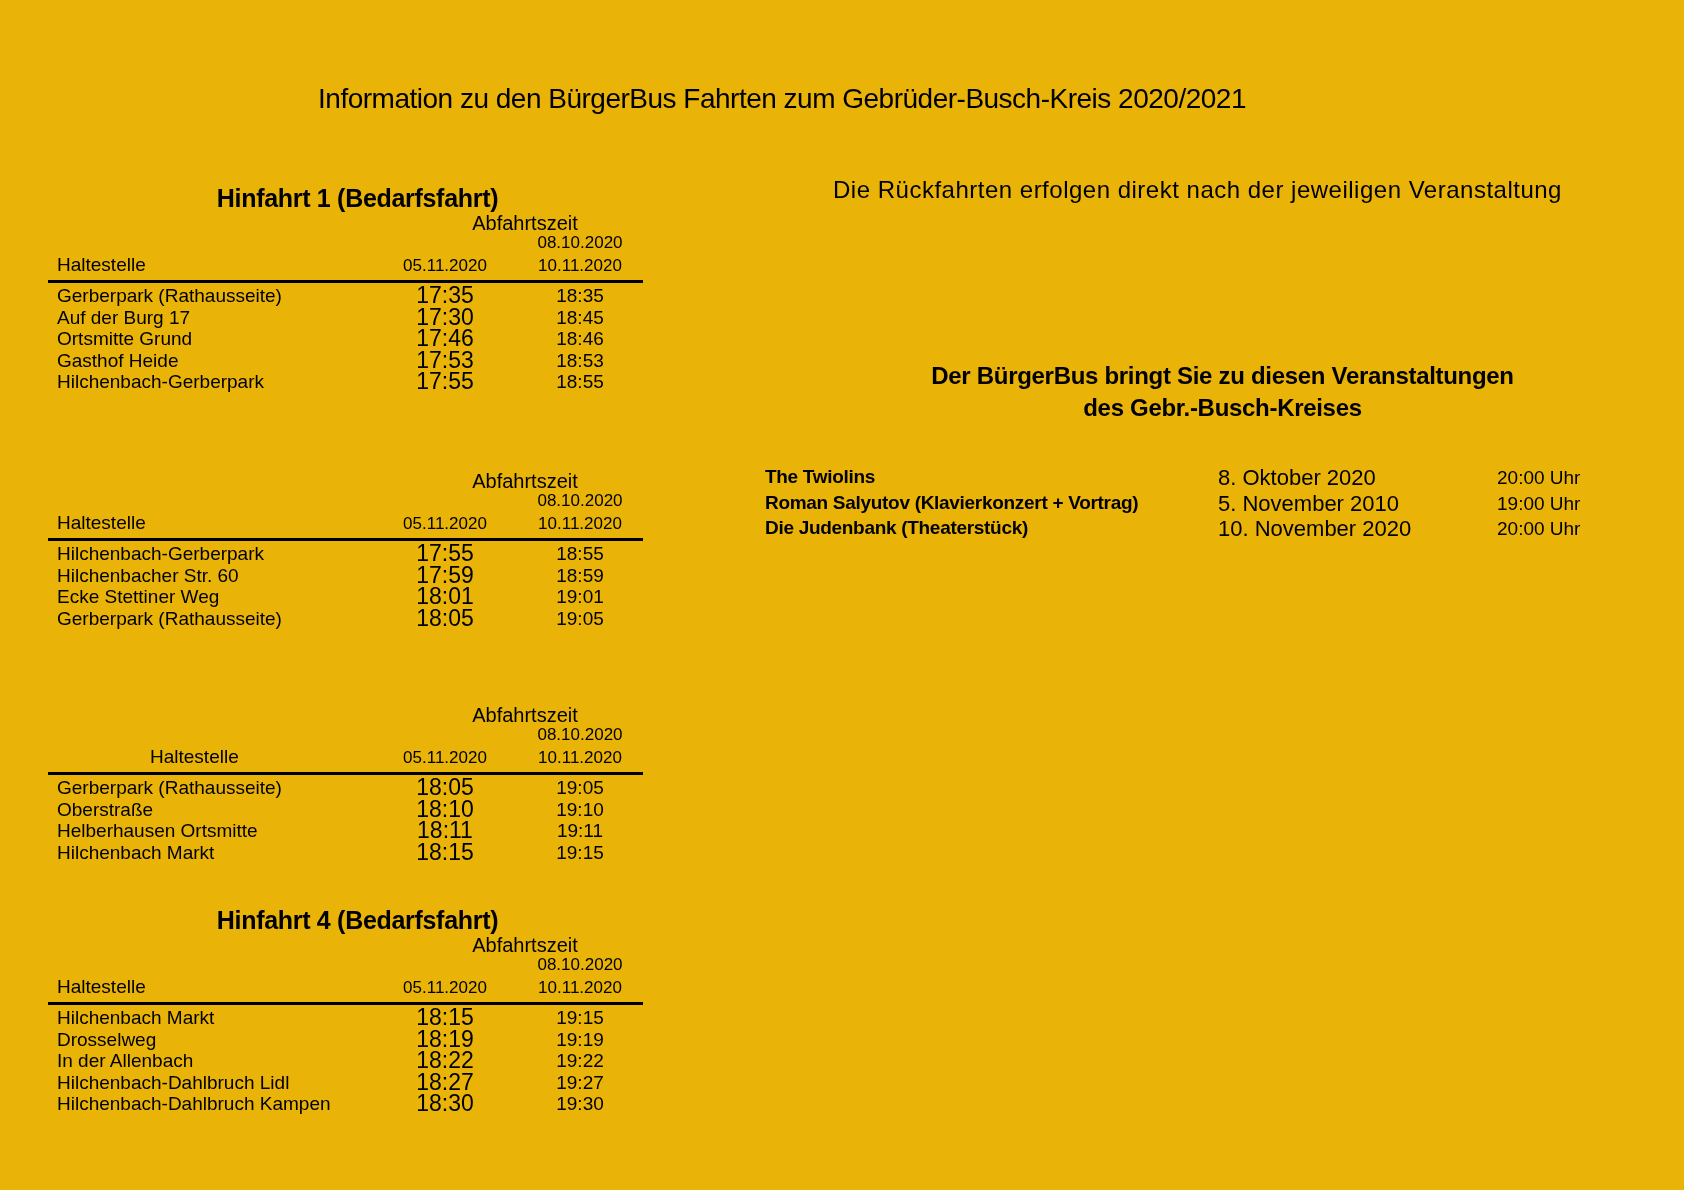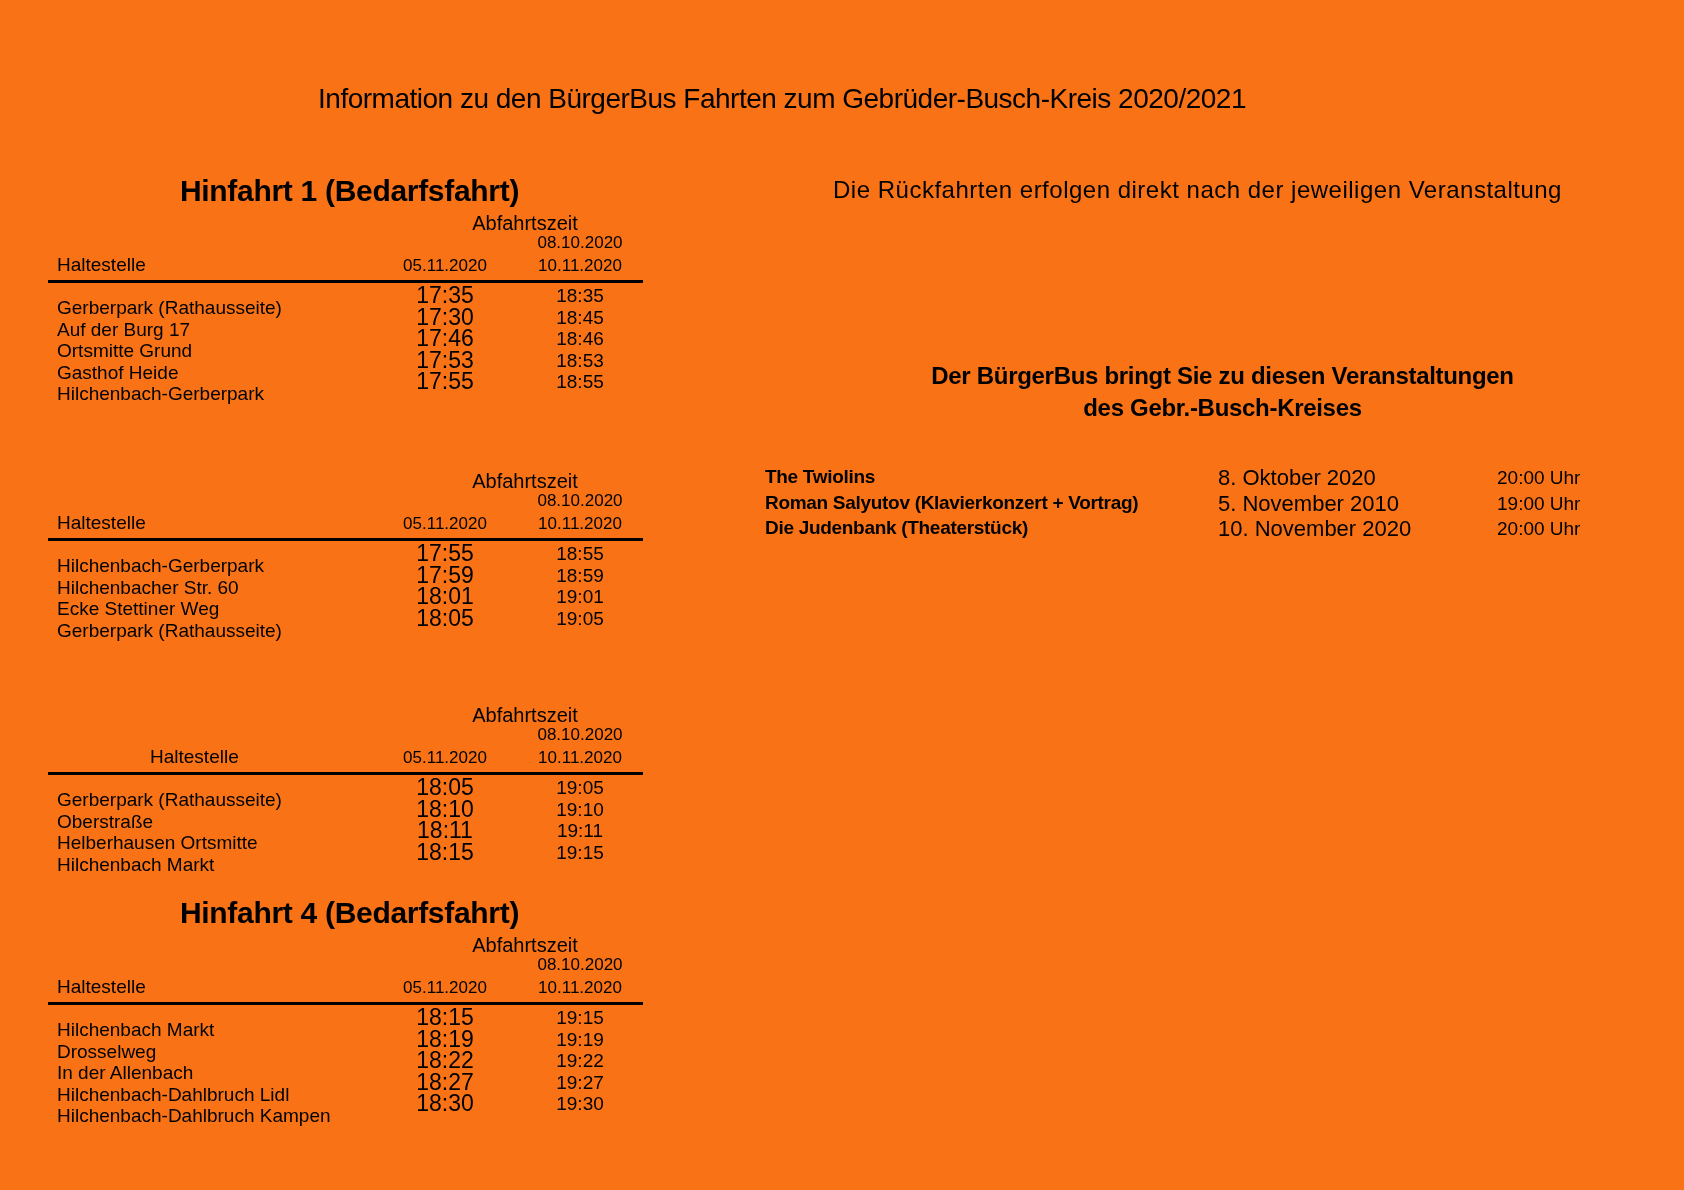--- a/index.html
+++ b/index.html
@@ -1,46 +1,46 @@
 <!DOCTYPE html>
 <html><head>
 <meta charset="utf-8">
 <style>
   html,body{margin:0;padding:0;background:#fff;}
   #page{
     position:relative;
     width:1684px;height:1190px;
-    background:#f97316;
+    background:#eab308;
     font-family:"Liberation Sans",sans-serif;
     color:#000;
     overflow:hidden;
   }
   
   .doc-title{
     position:absolute;top:84px;left:282px;width:1000px;
     font-size:28px;line-height:30px;font-weight:400;
     letter-spacing:-0.5px;text-align:center;white-space:nowrap;
   }
   
   .timetable{position:absolute;left:48px;width:595px;height:235px;}
   .timetable h2{
-    position:absolute;top:0;left:0;width:100%;margin:4px;
-    font-size:30px;line-height:27px;font-weight:700;text-align:center;
+    position:absolute;top:0;left:0;width:100%;margin:12px;
+    font-size:25px;line-height:27px;font-weight:700;text-align:center;
     letter-spacing:-0.3px;white-space:nowrap;
   }
   .h-group{position:absolute;top:39px;left:352px;width:250px;font-size:20px;line-height:22px;text-align:center;}
   .h-d2a  {position:absolute;top:60px;left:472px;width:120px;font-size:17px;line-height:20px;text-align:center;}
   .h-stop {position:absolute;top:81px;left:9px;  font-size:19px;line-height:22px;}
   .stop-centered .h-stop{left:102px;}
   .h-d1   {position:absolute;top:83px;left:347px;width:100px;font-size:17px;line-height:20px;text-align:center;}
   .h-d2b  {position:absolute;top:83px;left:472px;width:120px;font-size:17px;line-height:20px;text-align:center;}
   .head-rule{position:absolute;top:107px;left:0;width:100%;height:3px;background:#000;}
   .tbody{position:absolute;top:112px;left:0;width:100%;}
   .trow{position:relative;height:21.5px;}
-  .c-stop{position:absolute;left:9px;top:0;font-size:19px;line-height:21.5px;white-space:nowrap;margin-top:12px;}
+  .c-stop{position:absolute;left:9px;top:0;font-size:19px;line-height:21.5px;white-space:nowrap;}
   .c-t1{position:absolute;left:347px;top:0;width:100px;font-size:23px;line-height:21.5px;text-align:center;}
   .c-t2{position:absolute;left:472px;top:0;width:120px;font-size:19px;line-height:21.5px;text-align:center;}
   
   .return-note{
     position:absolute;top:176px;left:800px;width:795px;
     font-size:24px;line-height:28px;font-weight:400;letter-spacing:0.5px;
     text-align:center;white-space:nowrap;
   }
   .events-heading{
     position:absolute;top:360px;left:915px;width:615px;

